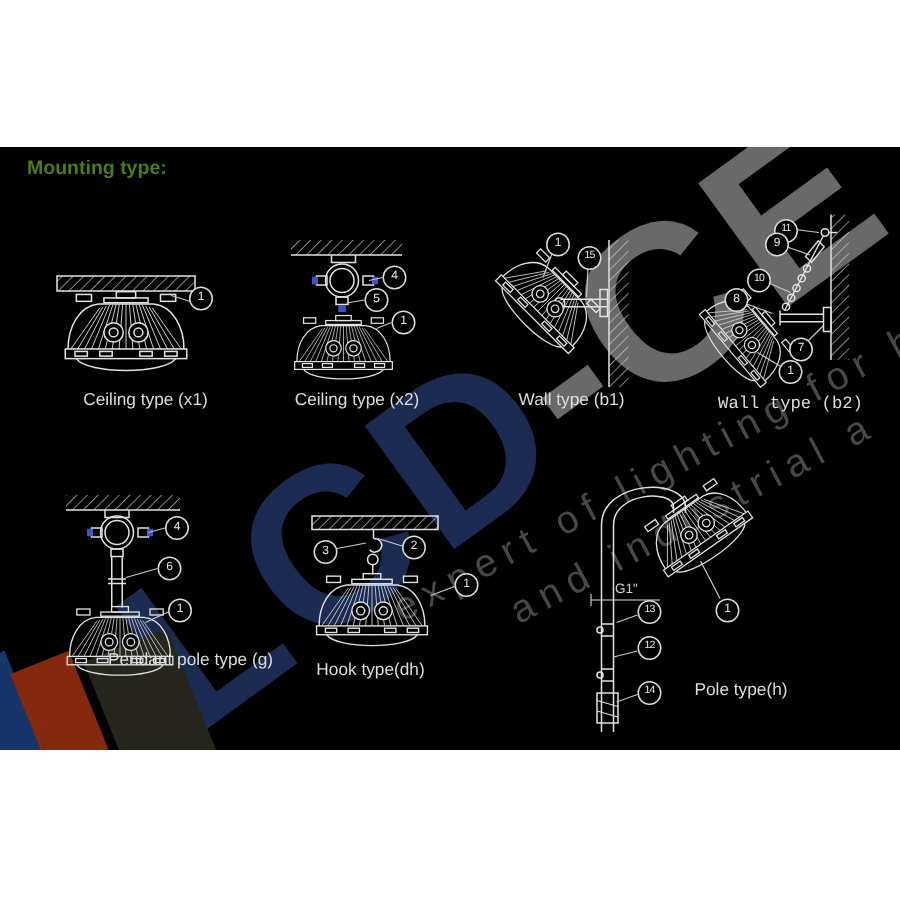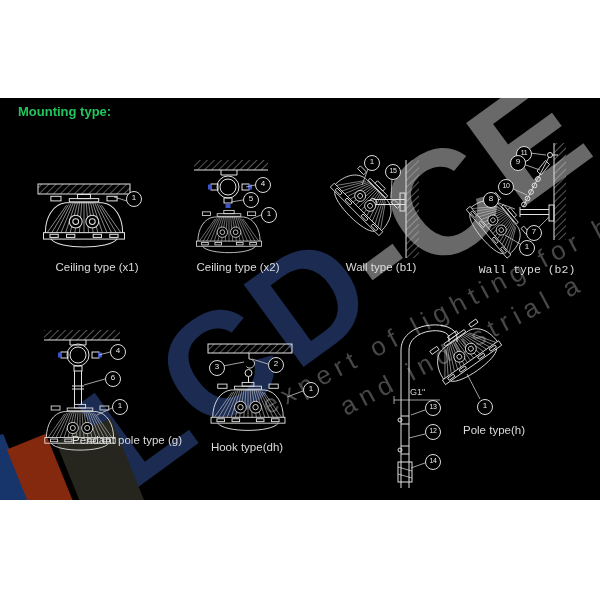--- a/index.html
+++ b/index.html
@@ -14,21 +14,21 @@
   .brand .p2{color:#787878;opacity:0.88;}
   .tagline{position:absolute;left:255px;top:292px;transform:rotate(-28deg);transform-origin:0 0;
            color:#555555;font-size:26px;letter-spacing:6px;line-height:38px;white-space:nowrap;z-index:1;opacity:.85;}
   .tagline .t2{margin-left:68px;}
   .stripe{position:absolute;transform:rotate(-22deg);z-index:1;}
   .stripe.s-blue{left:-8px;top:338px;width:30px;height:95px;background:#17346b;}
   .stripe.s-red{left:24px;top:340px;width:42px;height:100px;background:#84290e;}
   .stripe.s-dark{left:74px;top:328px;width:60px;height:110px;background:#26261f;}
 
   
-  .title{position:absolute;left:18px;top:6px;color:#22c55e;font-size:13px;font-weight:bold;z-index:3;}
+  .title{position:absolute;left:18px;top:6px;color:#4d7c0f;font-size:13px;font-weight:bold;z-index:3;}
   .dlabel{position:absolute;transform:translateX(-50%);color:#dcdcdc;font-size:11.5px;white-space:nowrap;z-index:3;}
   .pipe{position:absolute;color:#d0d0d0;font-size:9px;z-index:3;}
 
   
   .co{position:absolute;width:14px;height:14px;margin:-7px 0 0 -7px;border:1px solid #dcdcdc;border-radius:50%;
       background:#000;color:#e8e8e8;font-size:8px;line-height:12px;text-align:center;z-index:3;}
   .co.two{font-size:7px;letter-spacing:-0.5px;}
 
   svg.art{position:absolute;left:0;top:0;z-index:2;}
 </style>
@@ -163,21 +163,21 @@
         <path stroke="#c9c9c9" stroke-width="0.8" d="M480,301 L467,276 M425,312 L411,317 M425,336 L409,340 M425,365 L411,370"></path>
       </g>
     </svg>
 
     <div class="dlabel" style="left:97px;top:163px;">Ceiling type (x1)</div>
     <div class="dlabel" style="left:238px;top:163px;text-align:right;">Ceiling type (x2)</div>
     <div class="dlabel" style="left:381px;top:163px;">Wall type (b1)</div>
     <div class="dlabel" style="left:527px;top:165px;font-family:Liberation Mono, monospace;">Wall type (b2)</div>
     <div class="dlabel" style="left:87px;top:336px;margin-left:40px;">Pendant pole type (g)</div>
     <div class="dlabel" style="left:247px;top:343px;">Hook type(dh)</div>
-    <div class="dlabel" style="left:494px;top:326px;text-align:right;">Pole type(h)</div>
+    <div class="dlabel" style="left:494px;top:356px;text-align:right;">Pole type(h)</div>
 
     <div class="pipe" style="left:410px;top:289px;">G1"</div>
 
     <div class="co" style="left:133px;top:100px;">1</div>
 
     <div class="co" style="left:262px;top:86px;">4</div>
     <div class="co" style="left:250px;top:101px;">5</div>
     <div class="co" style="left:268px;top:116px;">1</div>
 
     <div class="co" style="left:371px;top:64px;">1</div>

